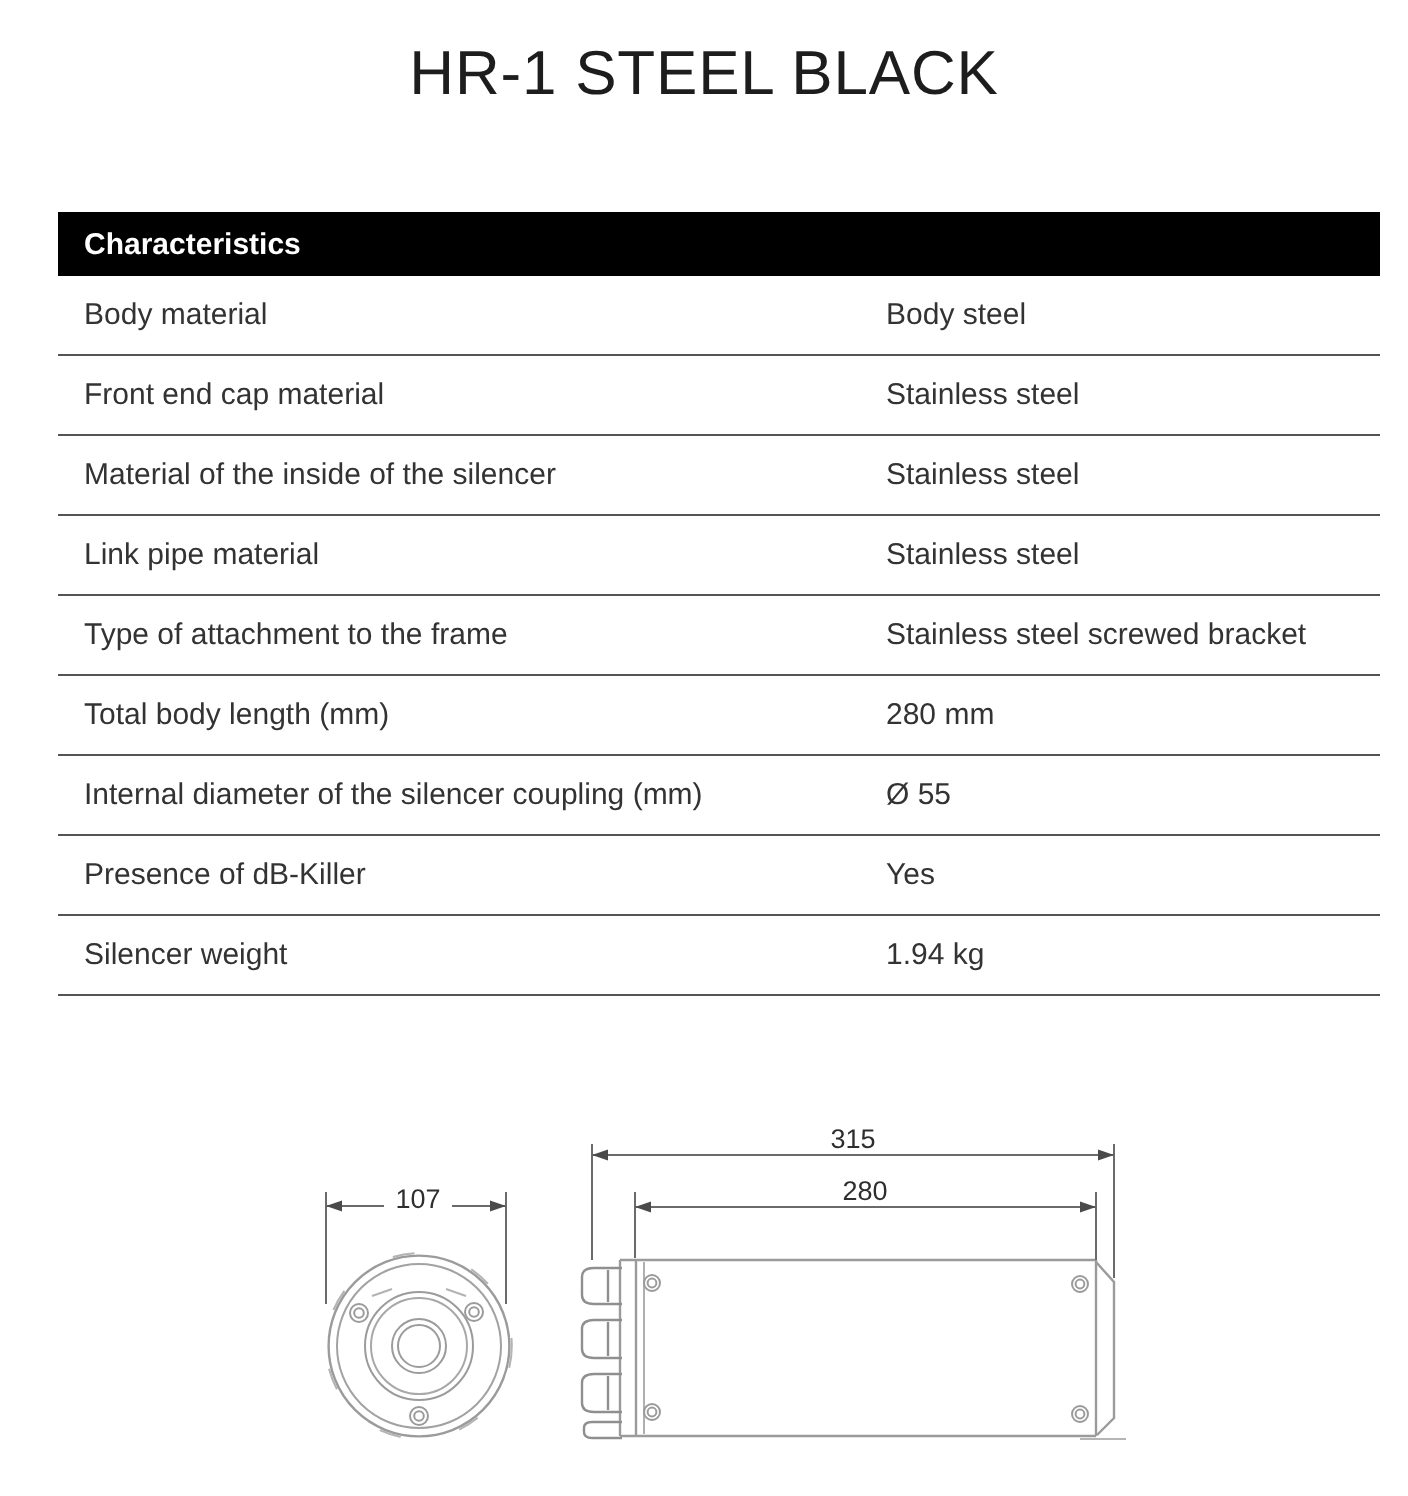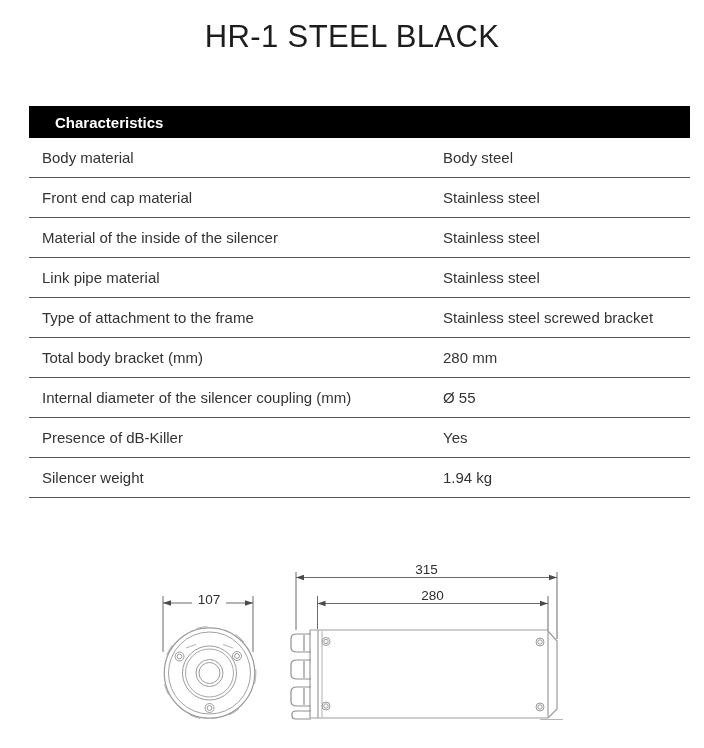--- a/index.html
+++ b/index.html
@@ -12,21 +12,21 @@
     position:absolute; top:19px; left:0; width:704px;
     text-align:center; font-size:31px; font-weight:400;
     color:#1d1d1d; letter-spacing:0.4px;
   }
   .spec-table {
     position:absolute; left:29px; top:106px; width:661px;
   }
   .table-header {
     height:32px; background:#000000; color:#ffffff;
     font-size:15px; font-weight:bold;
-    display:flex; align-items:center; padding-left:26px;
+    display:flex; align-items:center; padding-left:13px;
   }
   .spec-row {
     display:flex; align-items:center; height:40px;
     border-bottom:1.5px solid #545454;
     font-size:15px; color:#333333;
   }
   .spec-row:first-of-type { height:44px; }
   .spec-row .row-label { width:414px; padding-left:13px; }
   .spec-row .row-value { flex:1; }
   .drawing-wrap {
@@ -61,21 +61,21 @@
     </div>
     <div class="spec-row">
       <div class="row-label">Link pipe material</div>
       <div class="row-value">Stainless steel</div>
     </div>
     <div class="spec-row">
       <div class="row-label">Type of attachment to the frame</div>
       <div class="row-value">Stainless steel screwed bracket</div>
     </div>
     <div class="spec-row">
-      <div class="row-label">Total body bracket (mm)</div>
+      <div class="row-label">Total body length (mm)</div>
       <div class="row-value">280 mm</div>
     </div>
     <div class="spec-row">
       <div class="row-label">Internal diameter of the silencer coupling (mm)</div>
       <div class="row-value">Ø 55</div>
     </div>
     <div class="spec-row">
       <div class="row-label">Presence of dB-Killer</div>
       <div class="row-value">Yes</div>
     </div>

